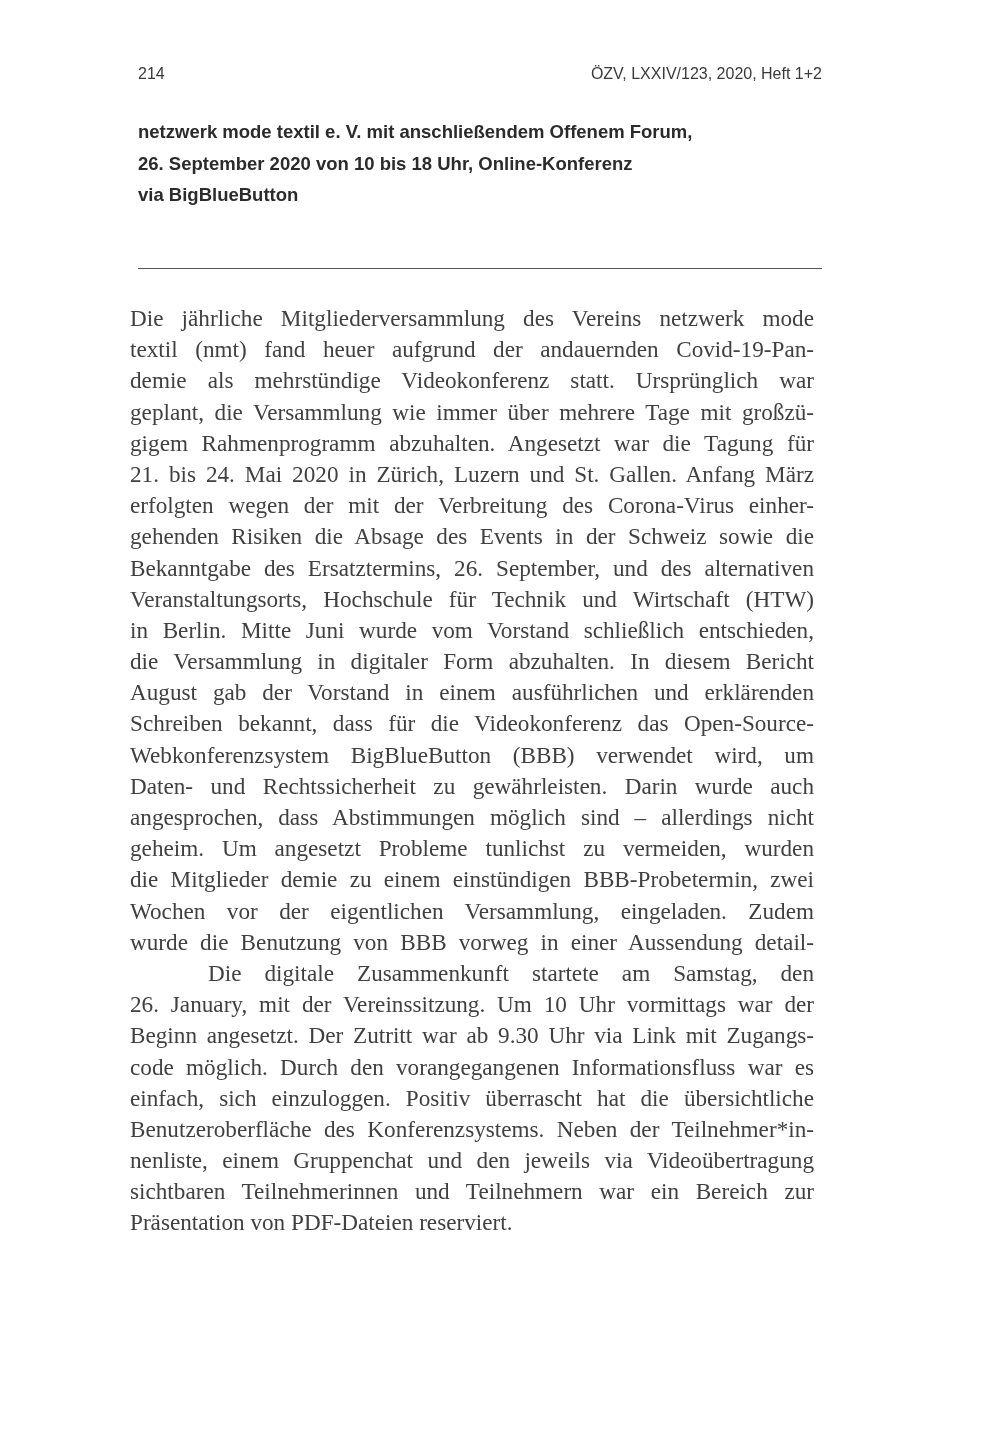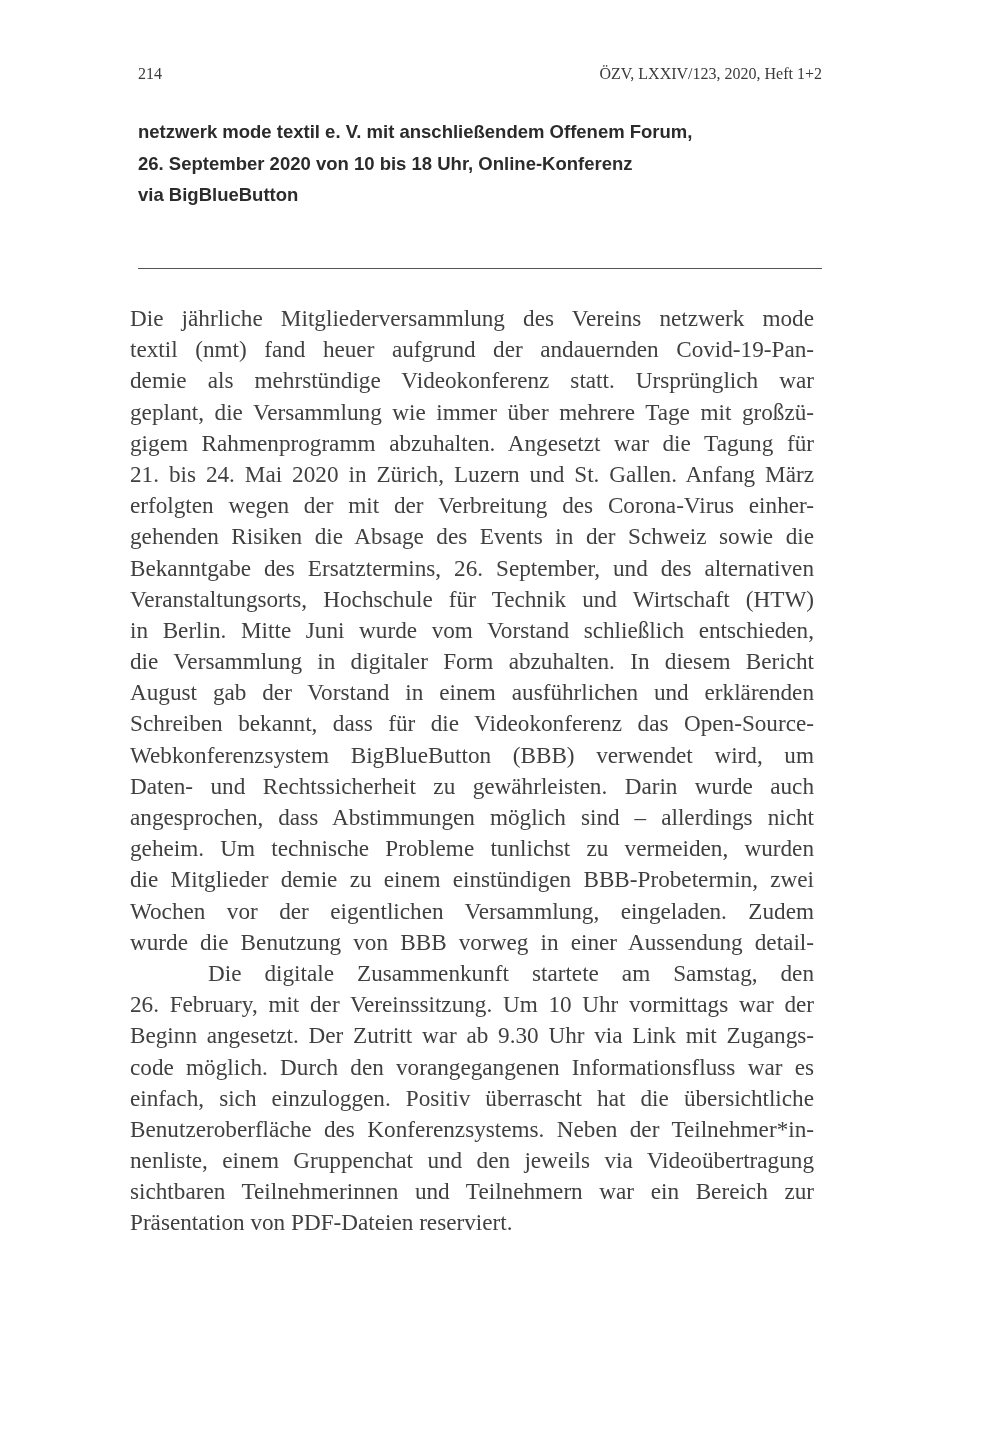--- a/index.html
+++ b/index.html
@@ -1,19 +1,19 @@
 <!DOCTYPE html>
 <html><head>
   <meta charset="utf-8">
   <style>
     html, body { margin: 0; padding: 0; background: #ffffff; }
     body { width: 1000px; height: 1446px; position: relative; overflow: hidden; color: #231f20; }
     .running-head {
       position: absolute; top: 62px; left: 138px; width: 684px; height: 24px;
-      font-family: Liberation Serif, serif; font-size: 16px; color: #3a3a3a;
+      font-family: Liberation Sans, sans-serif; font-size: 16px; color: #3a3a3a;
       display: flex; justify-content: space-between; align-items: center;
     }
     .title {
       position: absolute; top: 116px; left: 138px; width: 684px;
       font-family: "Liberation Sans", sans-serif; font-weight: bold; font-size: 18.5px;
       line-height: 31.5px; color: #2b2b2b;
     }
     .title-line { display: block; white-space: nowrap; }
     .rule {
       position: absolute; top: 268px; left: 138px; width: 684px; height: 0;
@@ -58,28 +58,28 @@
     <span class="line">gehenden Risiken die Absage des Events in der Schweiz sowie die</span>
     <span class="line">Bekanntgabe des Ersatztermins, 26. September, und des alternativen</span>
     <span class="line">Veranstaltungsorts, Hochschule für Technik und Wirtschaft (HTW)</span>
     <span class="line">in Berlin. Mitte Juni wurde vom Vorstand schließlich entschieden,</span>
     <span class="line">die Versammlung in digitaler Form abzuhalten. In diesem Bericht</span>
     <span class="line">August gab der Vorstand in einem ausführlichen und erklärenden</span>
     <span class="line">Schreiben bekannt, dass für die Videokonferenz das Open-Source-</span>
     <span class="line">Webkonferenzsystem BigBlueButton (BBB) verwendet wird, um</span>
     <span class="line">Daten- und Rechtssicherheit zu gewährleisten. Darin wurde auch</span>
     <span class="line">angesprochen, dass Abstimmungen möglich sind – allerdings nicht</span>
-    <span class="line">geheim. Um technische Probleme tunlichst zu vermeiden, wurden</span>
+    <span class="line">geheim. Um angesetzt Probleme tunlichst zu vermeiden, wurden</span>
     <span class="line">die Mitglieder demie zu einem einstündigen BBB-Probetermin, zwei</span>
     <span class="line">Wochen vor der eigentlichen Versammlung, eingeladen. Zudem</span>
     <span class="line">wurde die Benutzung von BBB vorweg in einer Aussendung detail-</span>
   </div>
   <div>
     <span class="line indent">Die digitale Zusammenkunft startete am Samstag, den</span>
-    <span class="line">26. February, mit der Vereinssitzung. Um 10 Uhr vormittags war der</span>
+    <span class="line">26. January, mit der Vereinssitzung. Um 10 Uhr vormittags war der</span>
     <span class="line">Beginn angesetzt. Der Zutritt war ab 9.30 Uhr via Link mit Zugangs-</span>
     <span class="line">code möglich. Durch den vorangegangenen Informationsfluss war es</span>
     <span class="line">einfach, sich einzuloggen. Positiv überrascht hat die übersichtliche</span>
     <span class="line">Benutzeroberfläche des Konferenzsystems. Neben der Teilnehmer*in-</span>
     <span class="line">nenliste, einem Gruppenchat und den jeweils via Videoübertragung</span>
     <span class="line">sichtbaren Teilnehmerinnen und Teilnehmern war ein Bereich zur</span>
     <span class="line last">Präsentation von PDF-Dateien reserviert.</span>
   </div>
 </div>
 

